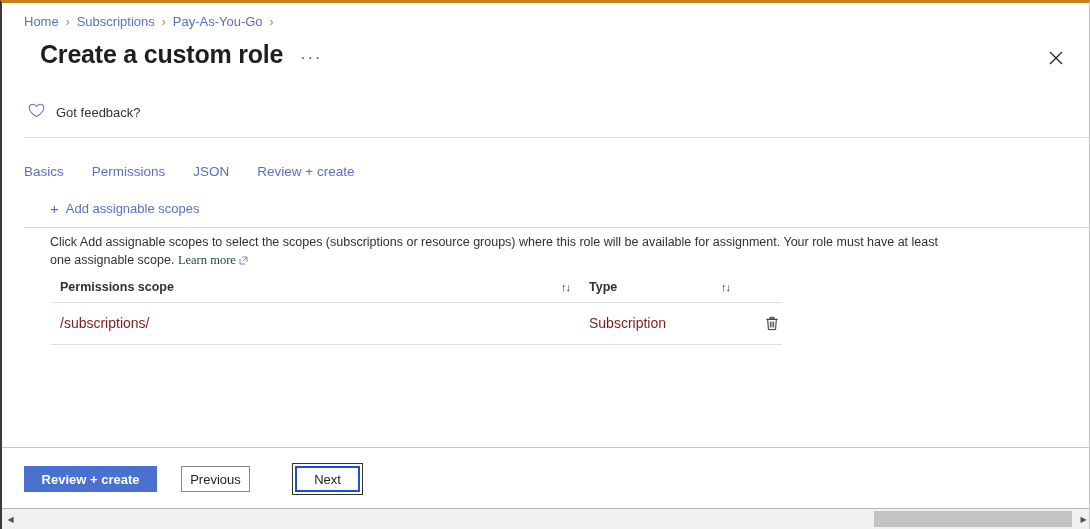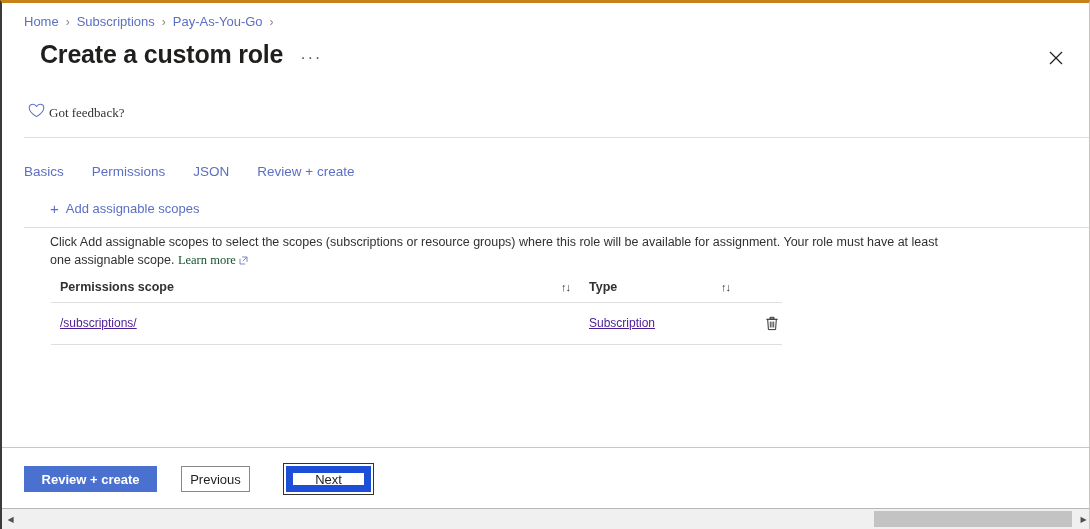--- a/index.html
+++ b/index.html
@@ -87,23 +87,22 @@
     cursor: pointer;
     color: #201f1e;
   }
 
   
   #feedback-row {
     position: absolute;
     left: 26px; top: 100px;
     display: flex;
     align-items: center;
-    gap: 4px;
-    cursor: pointer;
-    font-family: Liberation Serif, serif;
+    gap: 11px;
+    cursor: pointer;
   }
   #feedback-label {
     font-size: 13px;
     color: #323130;
   }
 
   .hr-full {
     position: absolute;
     left: 22px;
     right: 0;
@@ -213,26 +212,25 @@
     justify-content: space-between;
     padding-right: 10px;
   }
   .sort-glyph {
     color: #323130;
     font-size: 11px;
     letter-spacing: -1px;
     font-weight: 400;
   }
   #scopes-table td {
-    font-size: 12px;
-    color: #4c1d95;
+    font-size: 14px;
+    color: #7f1d1d;
     padding: 10px 0 10px 9px;
     border-bottom: 1px solid #e1dfdd;
     vertical-align: middle;
-    text-decoration: underline;
   }
   td.cell-actions {
     text-align: right;
     padding-right: 12px;
   }
   .trash-btn {
     display: inline-flex;
     align-items: center;
     justify-content: center;
     width: 20px; height: 20px;
@@ -268,25 +266,25 @@
     border: 1px solid #4a71d0;
   }
   #btn-previous {
     left: 179px; top: 18px;
     width: 69px;
     background: #ffffff;
     color: #201f1e;
     border: 1px solid #8a8886;
   }
   #btn-next {
-    left: 284px; top: 18px;
-    width: 85px;
+    left: 293px; top: 18px;
+    width: 65px;
     background: #ffffff;
     color: #201f1e;
-    border: 7px solid #1d4ed8;
+    border: 2px solid #1d4ed8;
     outline: 1px solid #323130;
     outline-offset: 2px;
   }
 
   
   #hscroll {
     position: absolute;
     left: 0; bottom: 0;
     width: 1090px;
     height: 21px;

